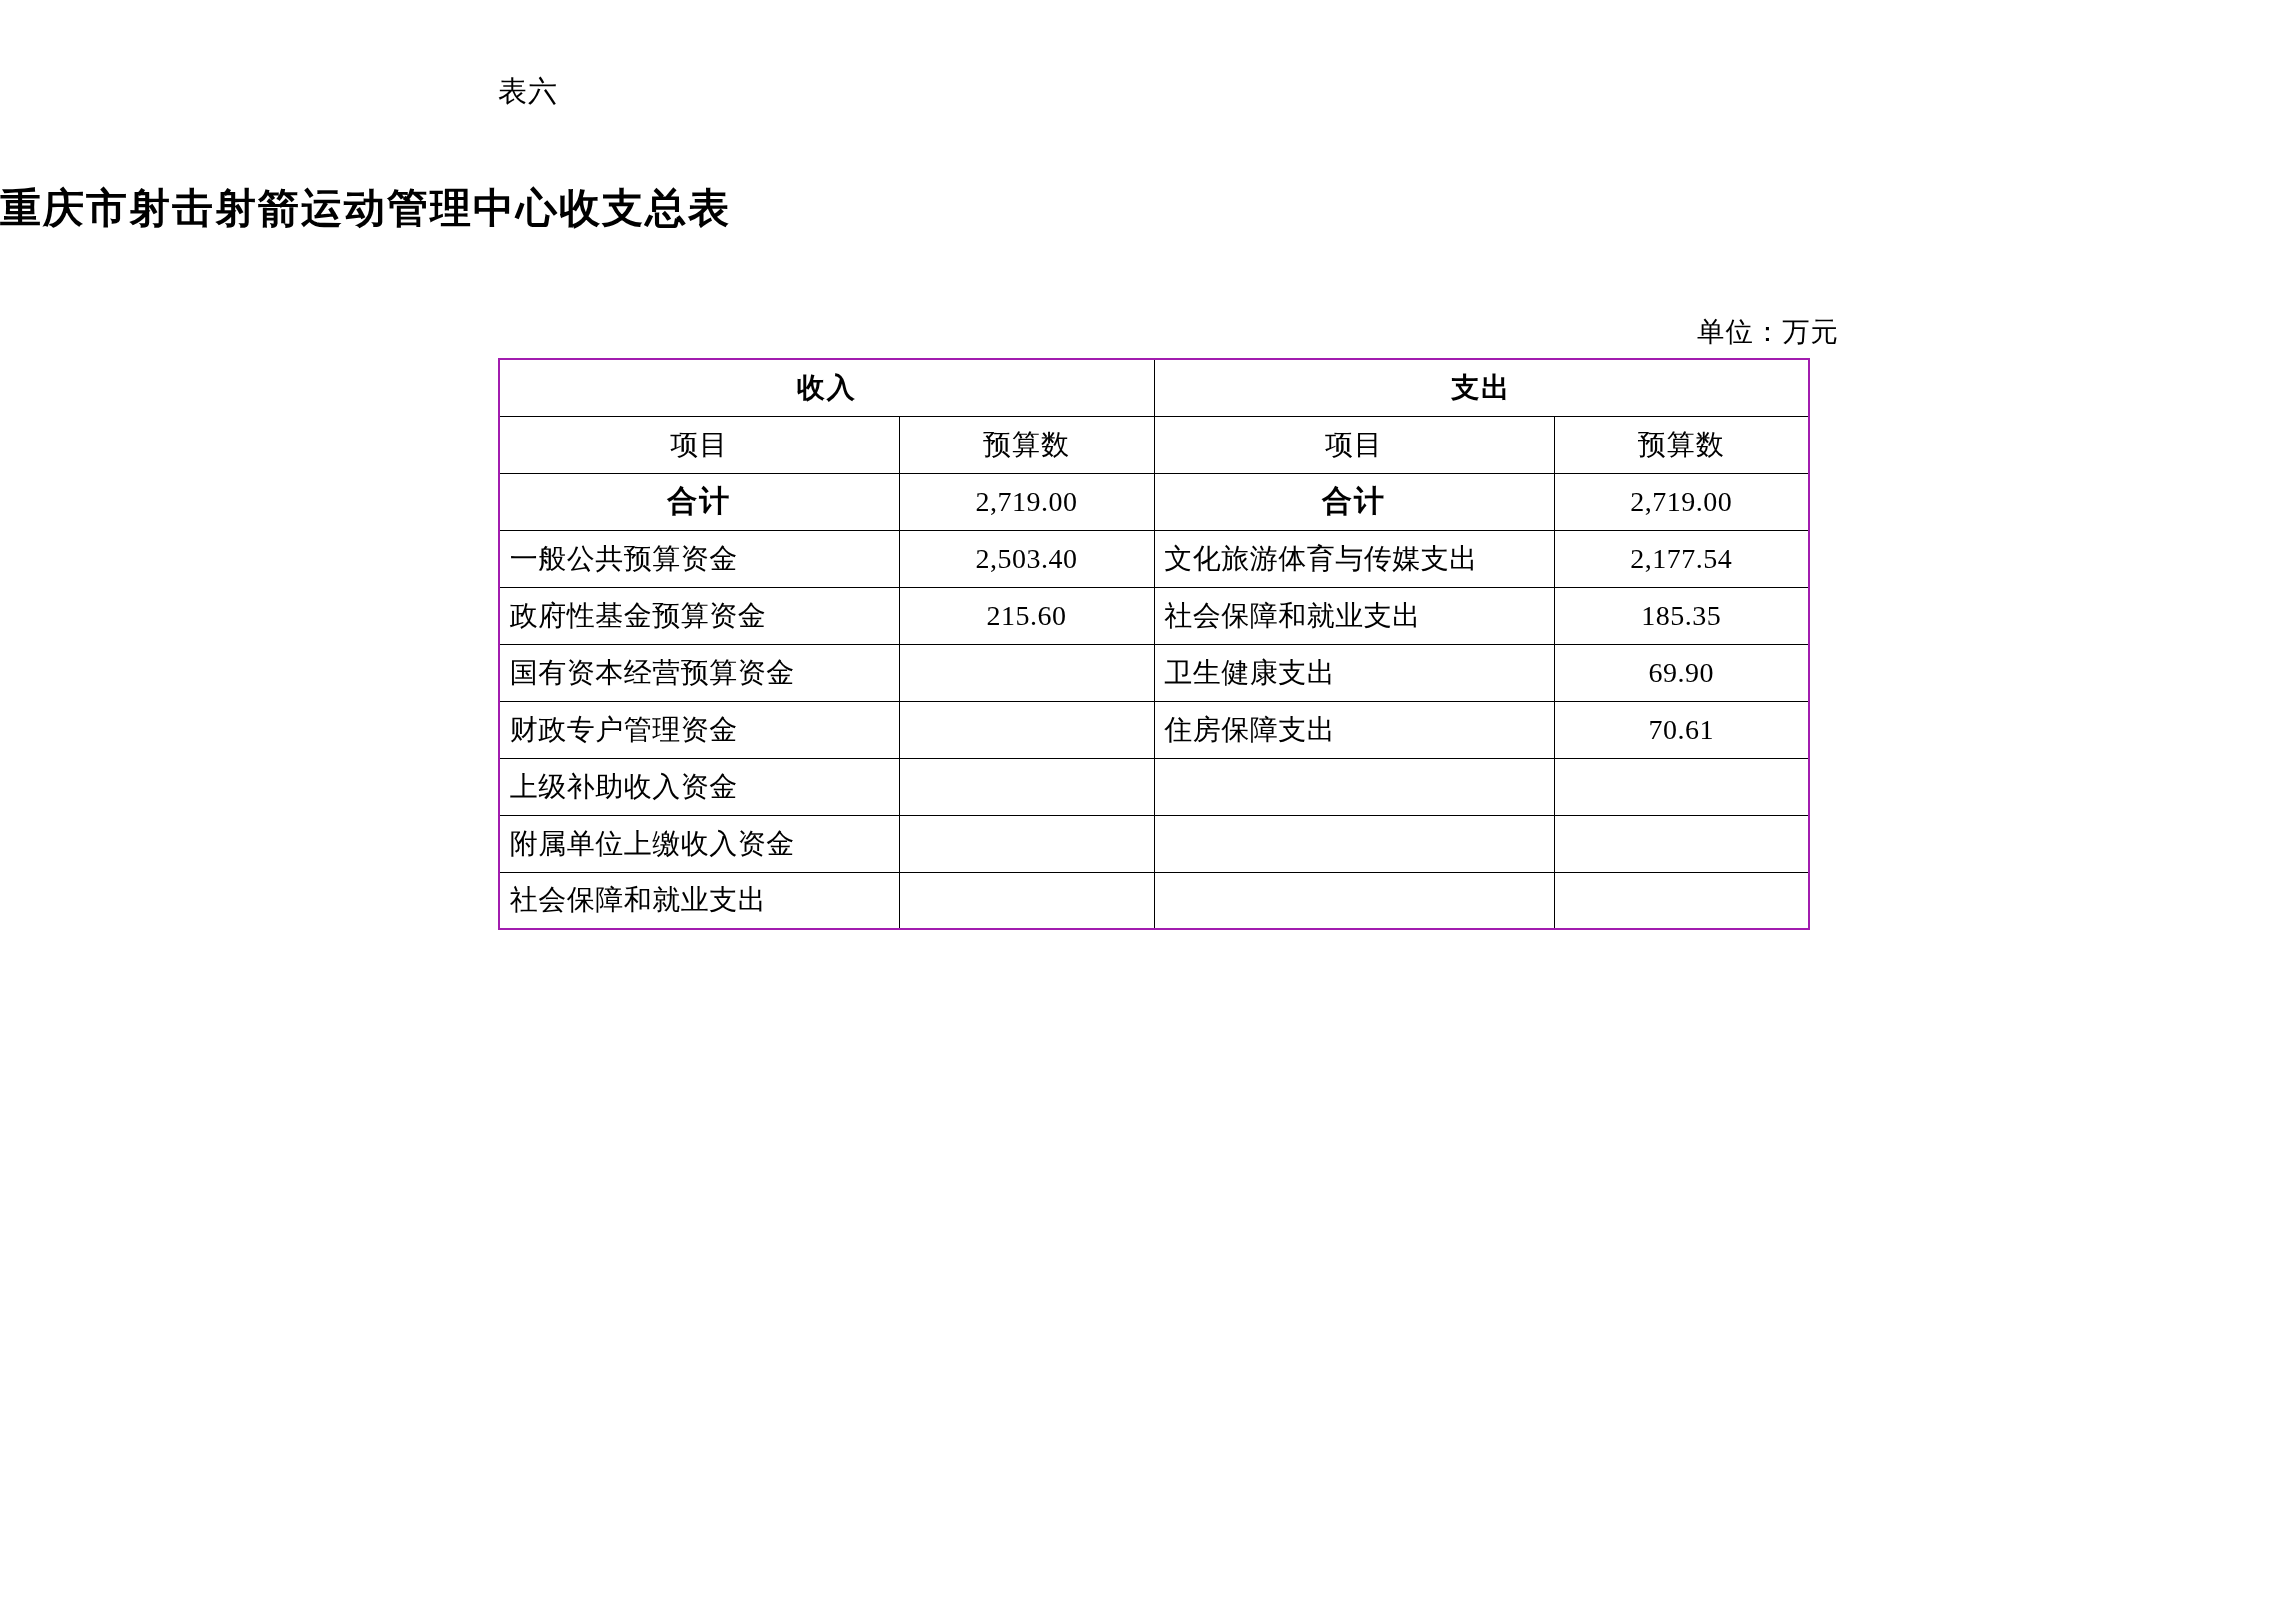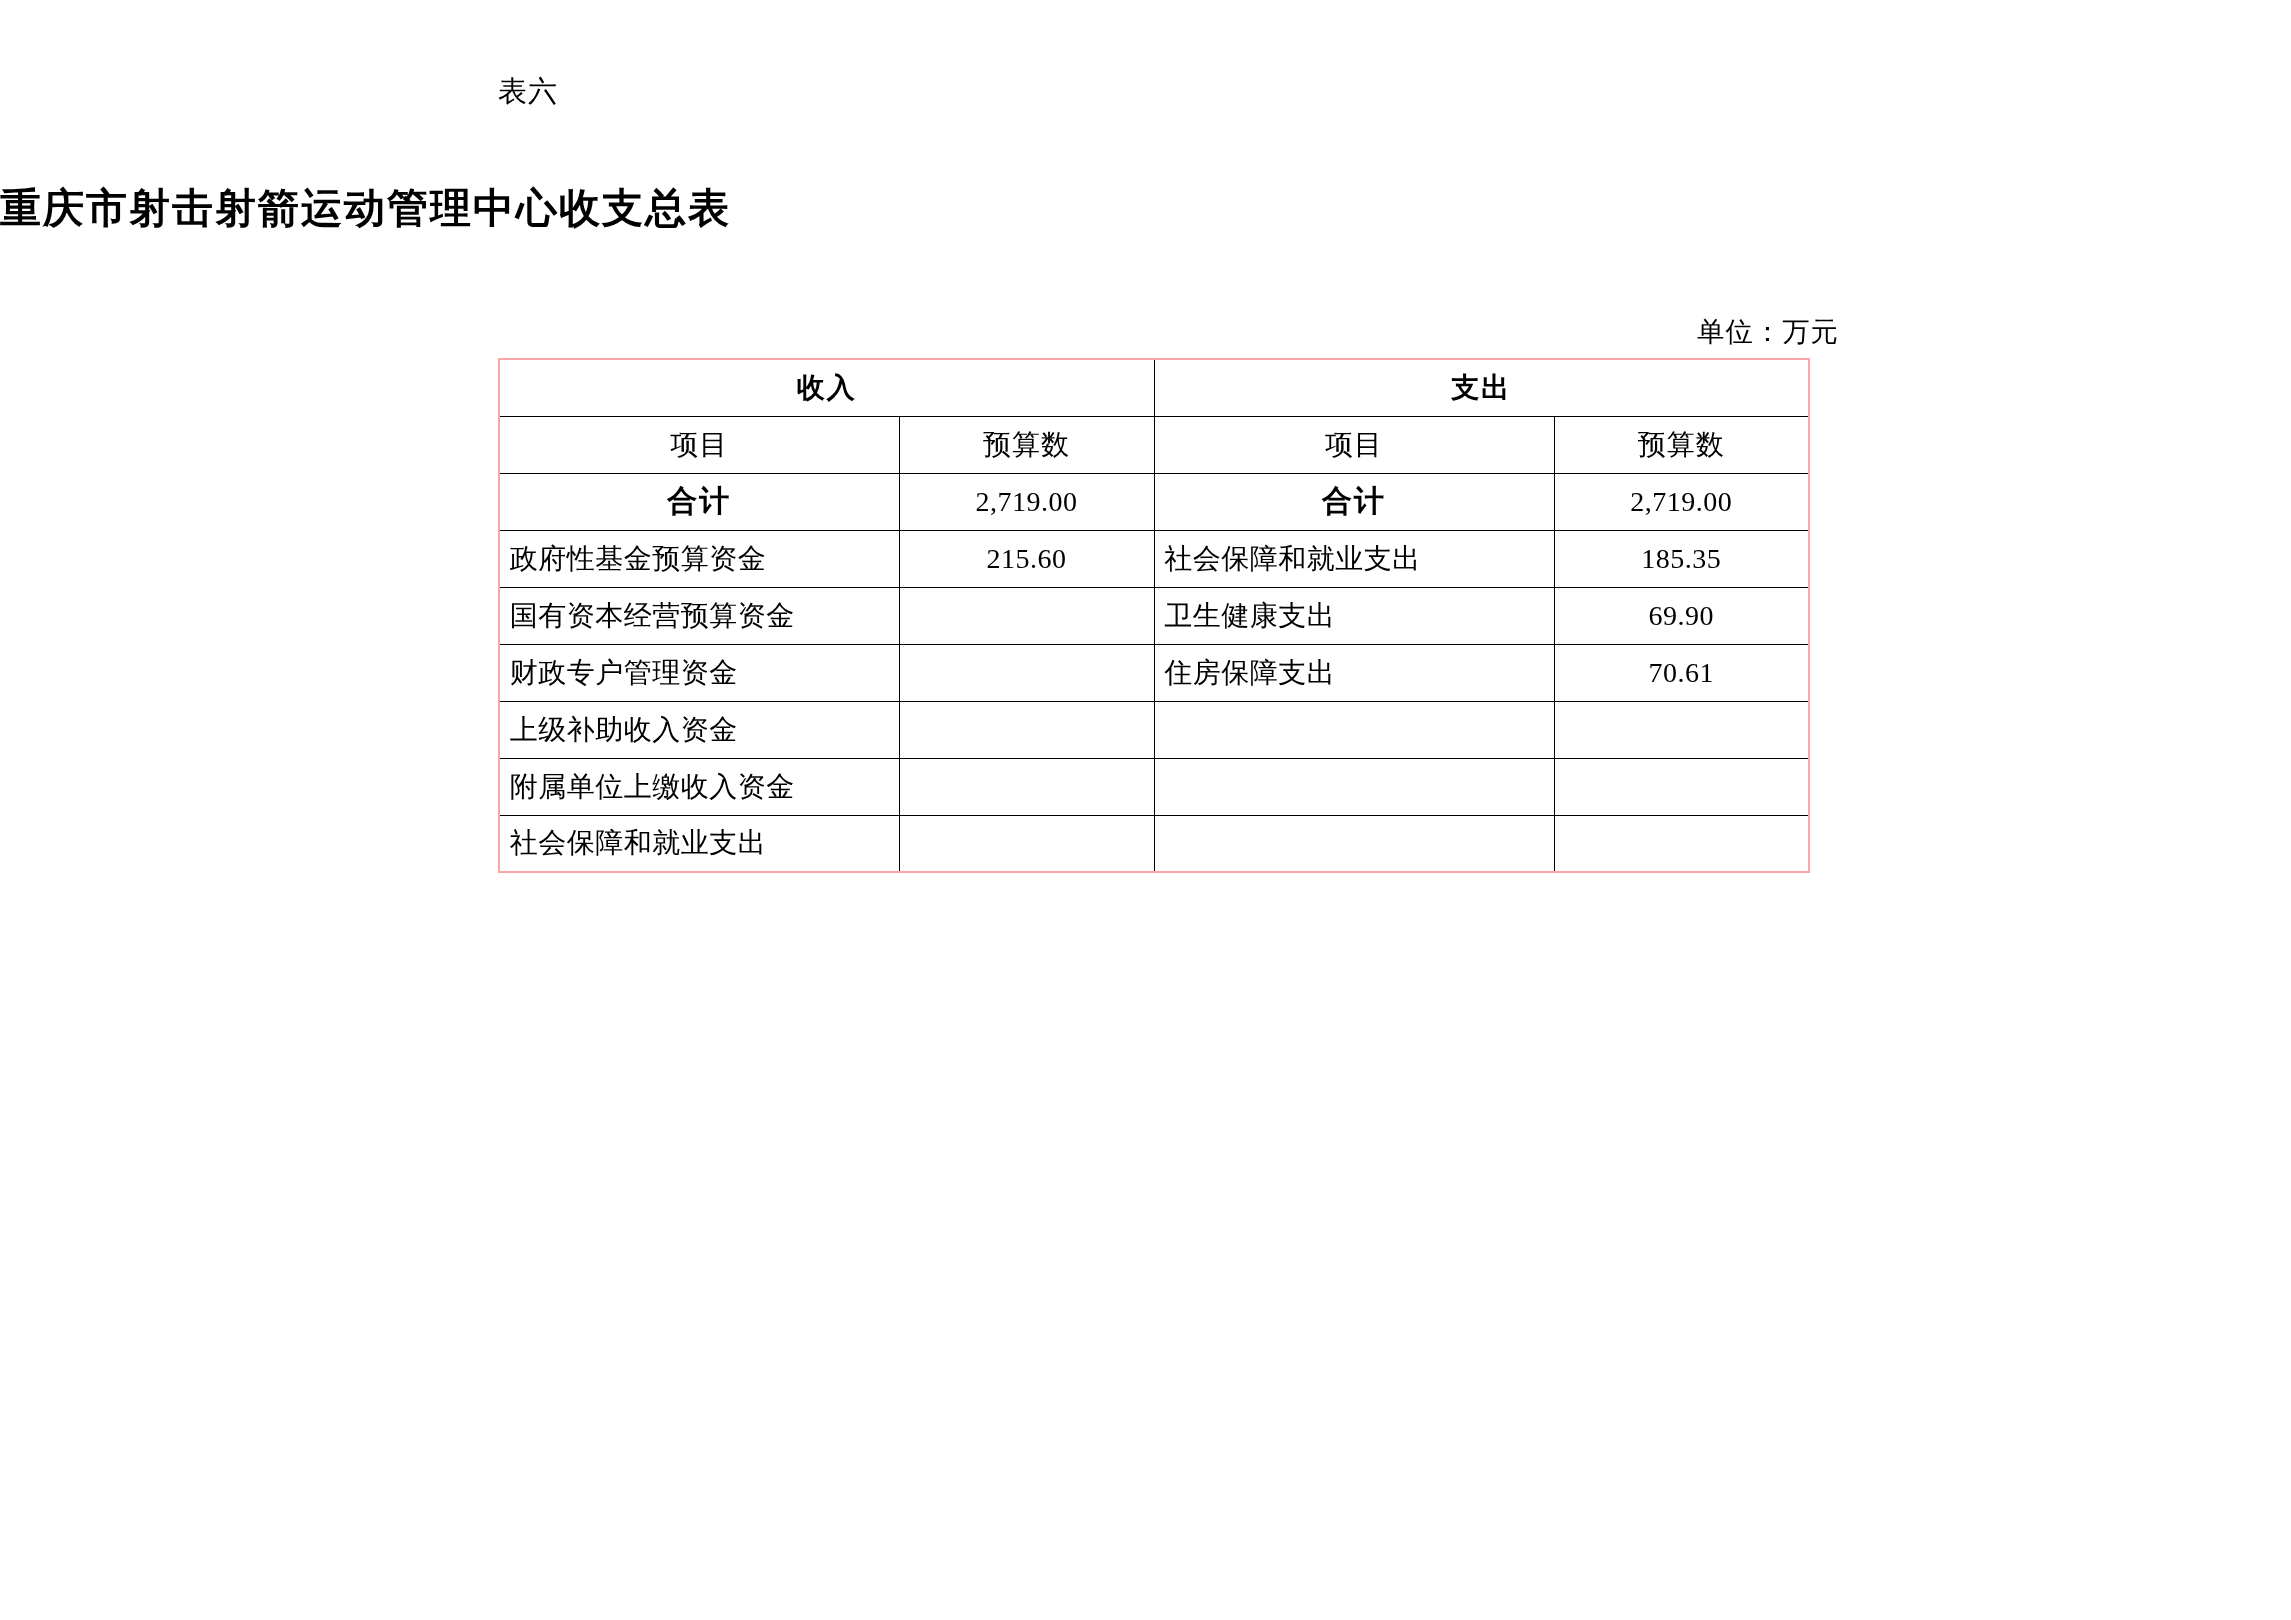--- a/index.html
+++ b/index.html
@@ -51,21 +51,21 @@
   .table-wrap {
     position: absolute;
     left: 498px;
     top: 358px;
     width: 1310px;
   }
   table.budget {
     border-collapse: collapse;
     table-layout: fixed;
     width: 1310px;
-    border: 2px solid #fca5a5;
+    border: 2px solid #a21caf;
   }
   table.budget td {
     border: 1px solid #000;
     padding: 0 9.8px;
     font-size: 28px;
     height: 57px;
     vertical-align: middle;
     box-sizing: border-box;
   }
   .col-item { width: 400px; }
@@ -136,20 +136,26 @@
           <td>预算数</td>
         </tr>
         <tr class="total-row">
           <td class="item-cell">合计</td>
           <td class="num-cell">2,719.00</td>
           <td class="item-cell thick-left" style="text-align:center;">合计</td>
           <td class="num-cell">2,719.00</td>
         </tr>
 
         <tr>
+          <td class="item-cell">一般公共预算资金</td>
+          <td class="num-cell">2,503.40</td>
+          <td class="item-cell thick-left">文化旅游体育与传媒支出</td>
+          <td class="num-cell">2,177.54</td>
+        </tr>
+        <tr>
           <td class="item-cell">政府性基金预算资金</td>
           <td class="num-cell">215.60</td>
           <td class="item-cell thick-left">社会保障和就业支出</td>
           <td class="num-cell">185.35</td>
         </tr>
         <tr>
           <td class="item-cell">国有资本经营预算资金</td>
           <td class="num-cell"></td>
           <td class="item-cell thick-left">卫生健康支出</td>
           <td class="num-cell">69.90</td>

